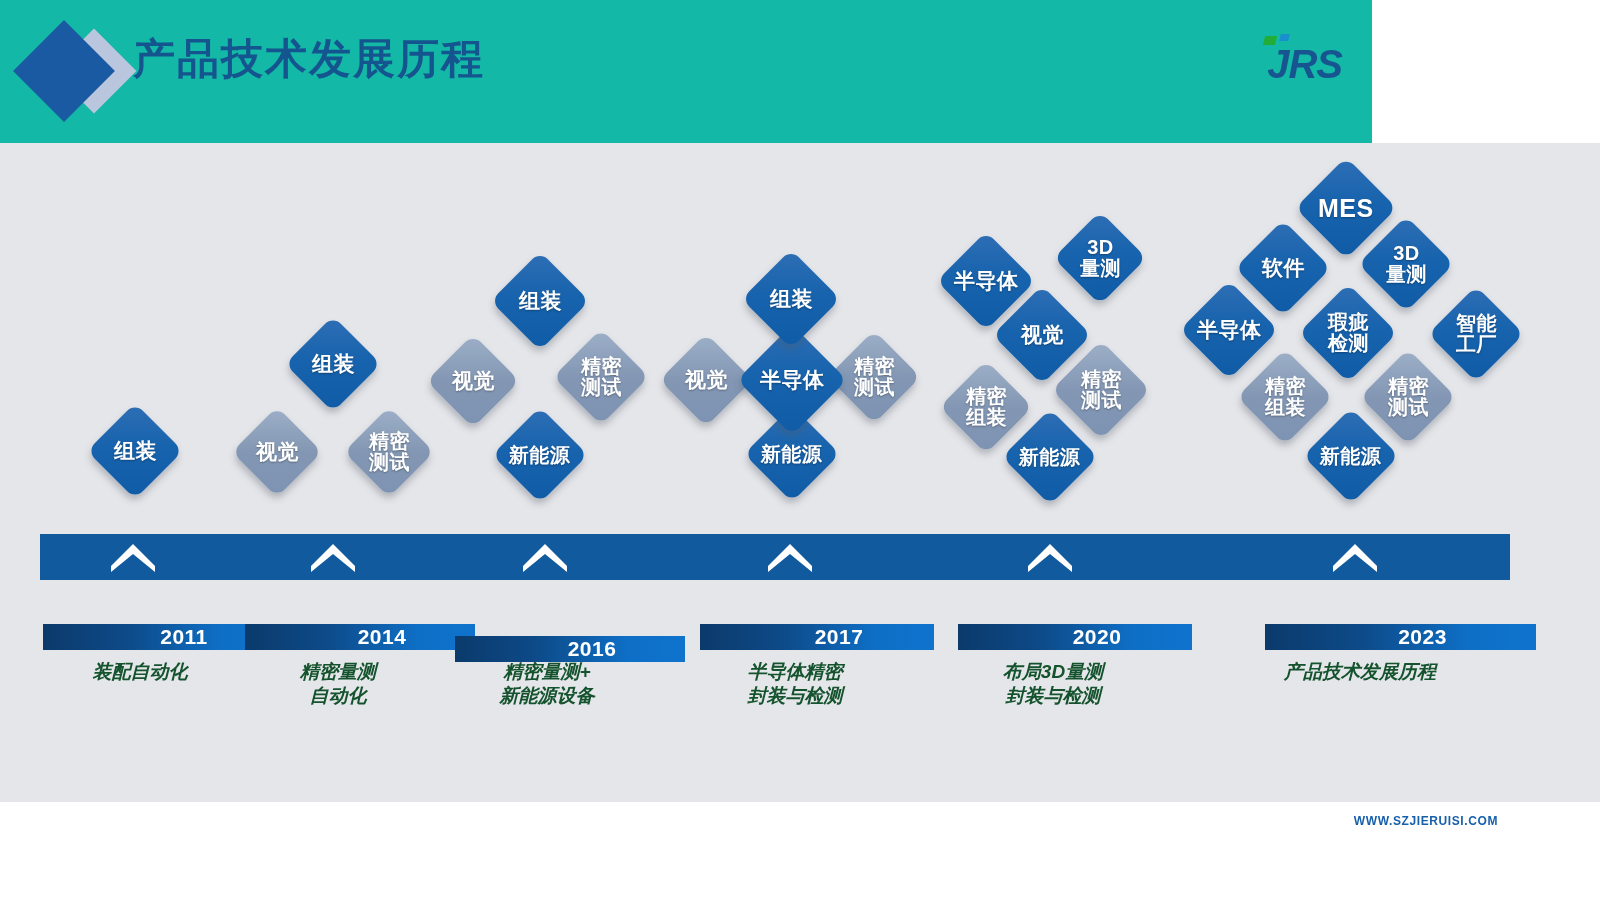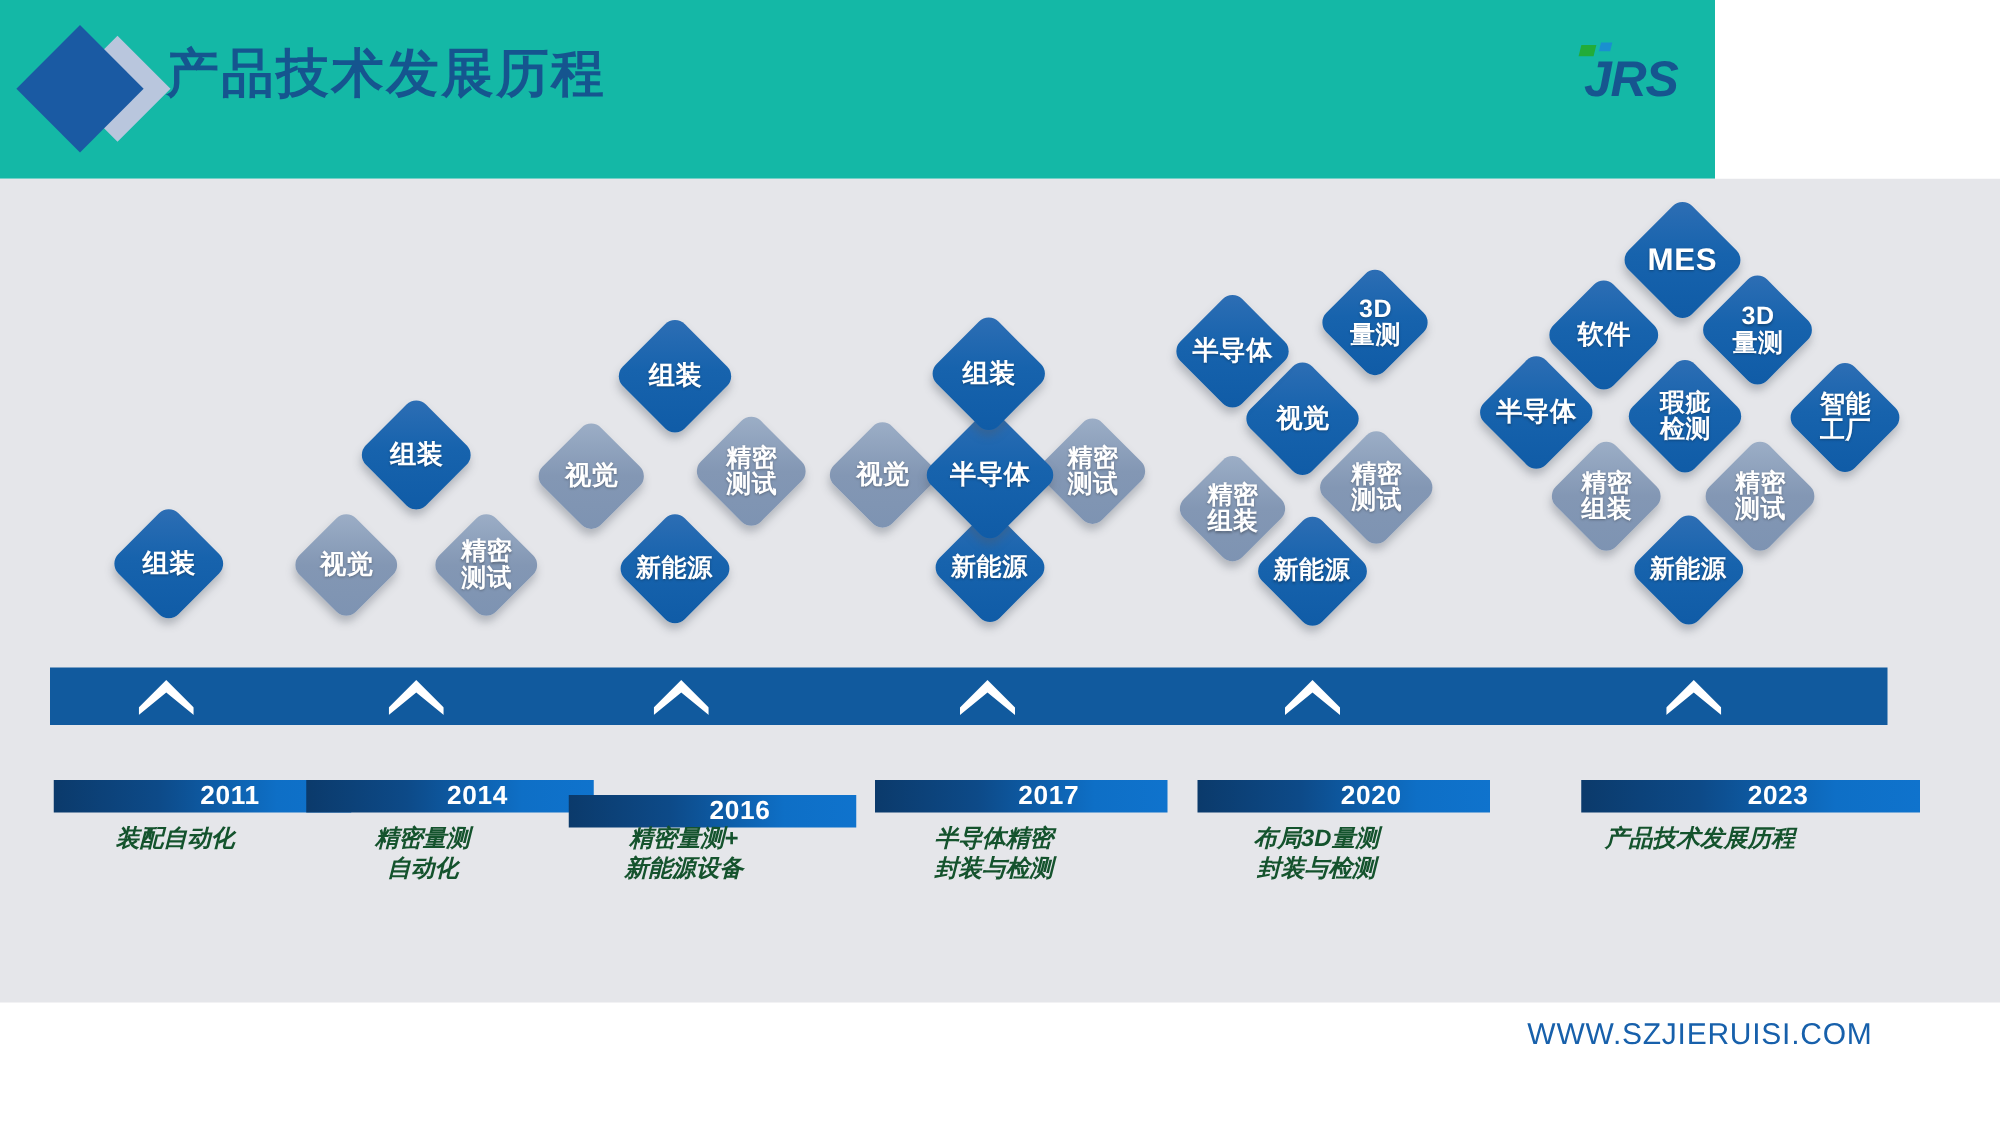--- a/index.html
+++ b/index.html
@@ -101,21 +101,21 @@
   .stage-caption{
     position:absolute;text-align:center;
     color:#14532d;font-size:19px;font-weight:bold;line-height:1.28;
     white-space:pre-line;
     font-style:italic;
   }
 
   
   #footer-url{
     position:absolute;right:102px;top:814px;
-    color:#1760ab;font-size:24px;font-weight:normal;letter-spacing:0.6px;
+    color:#1760ab;font-size:12px;font-weight:bold;letter-spacing:0.6px;
   }
 </style>
 </head>
 <body>
 
 <div id="header">
 
   <div id="logo-mark">
     <div class="dia-back"></div>
     <div class="dia-front"></div>

